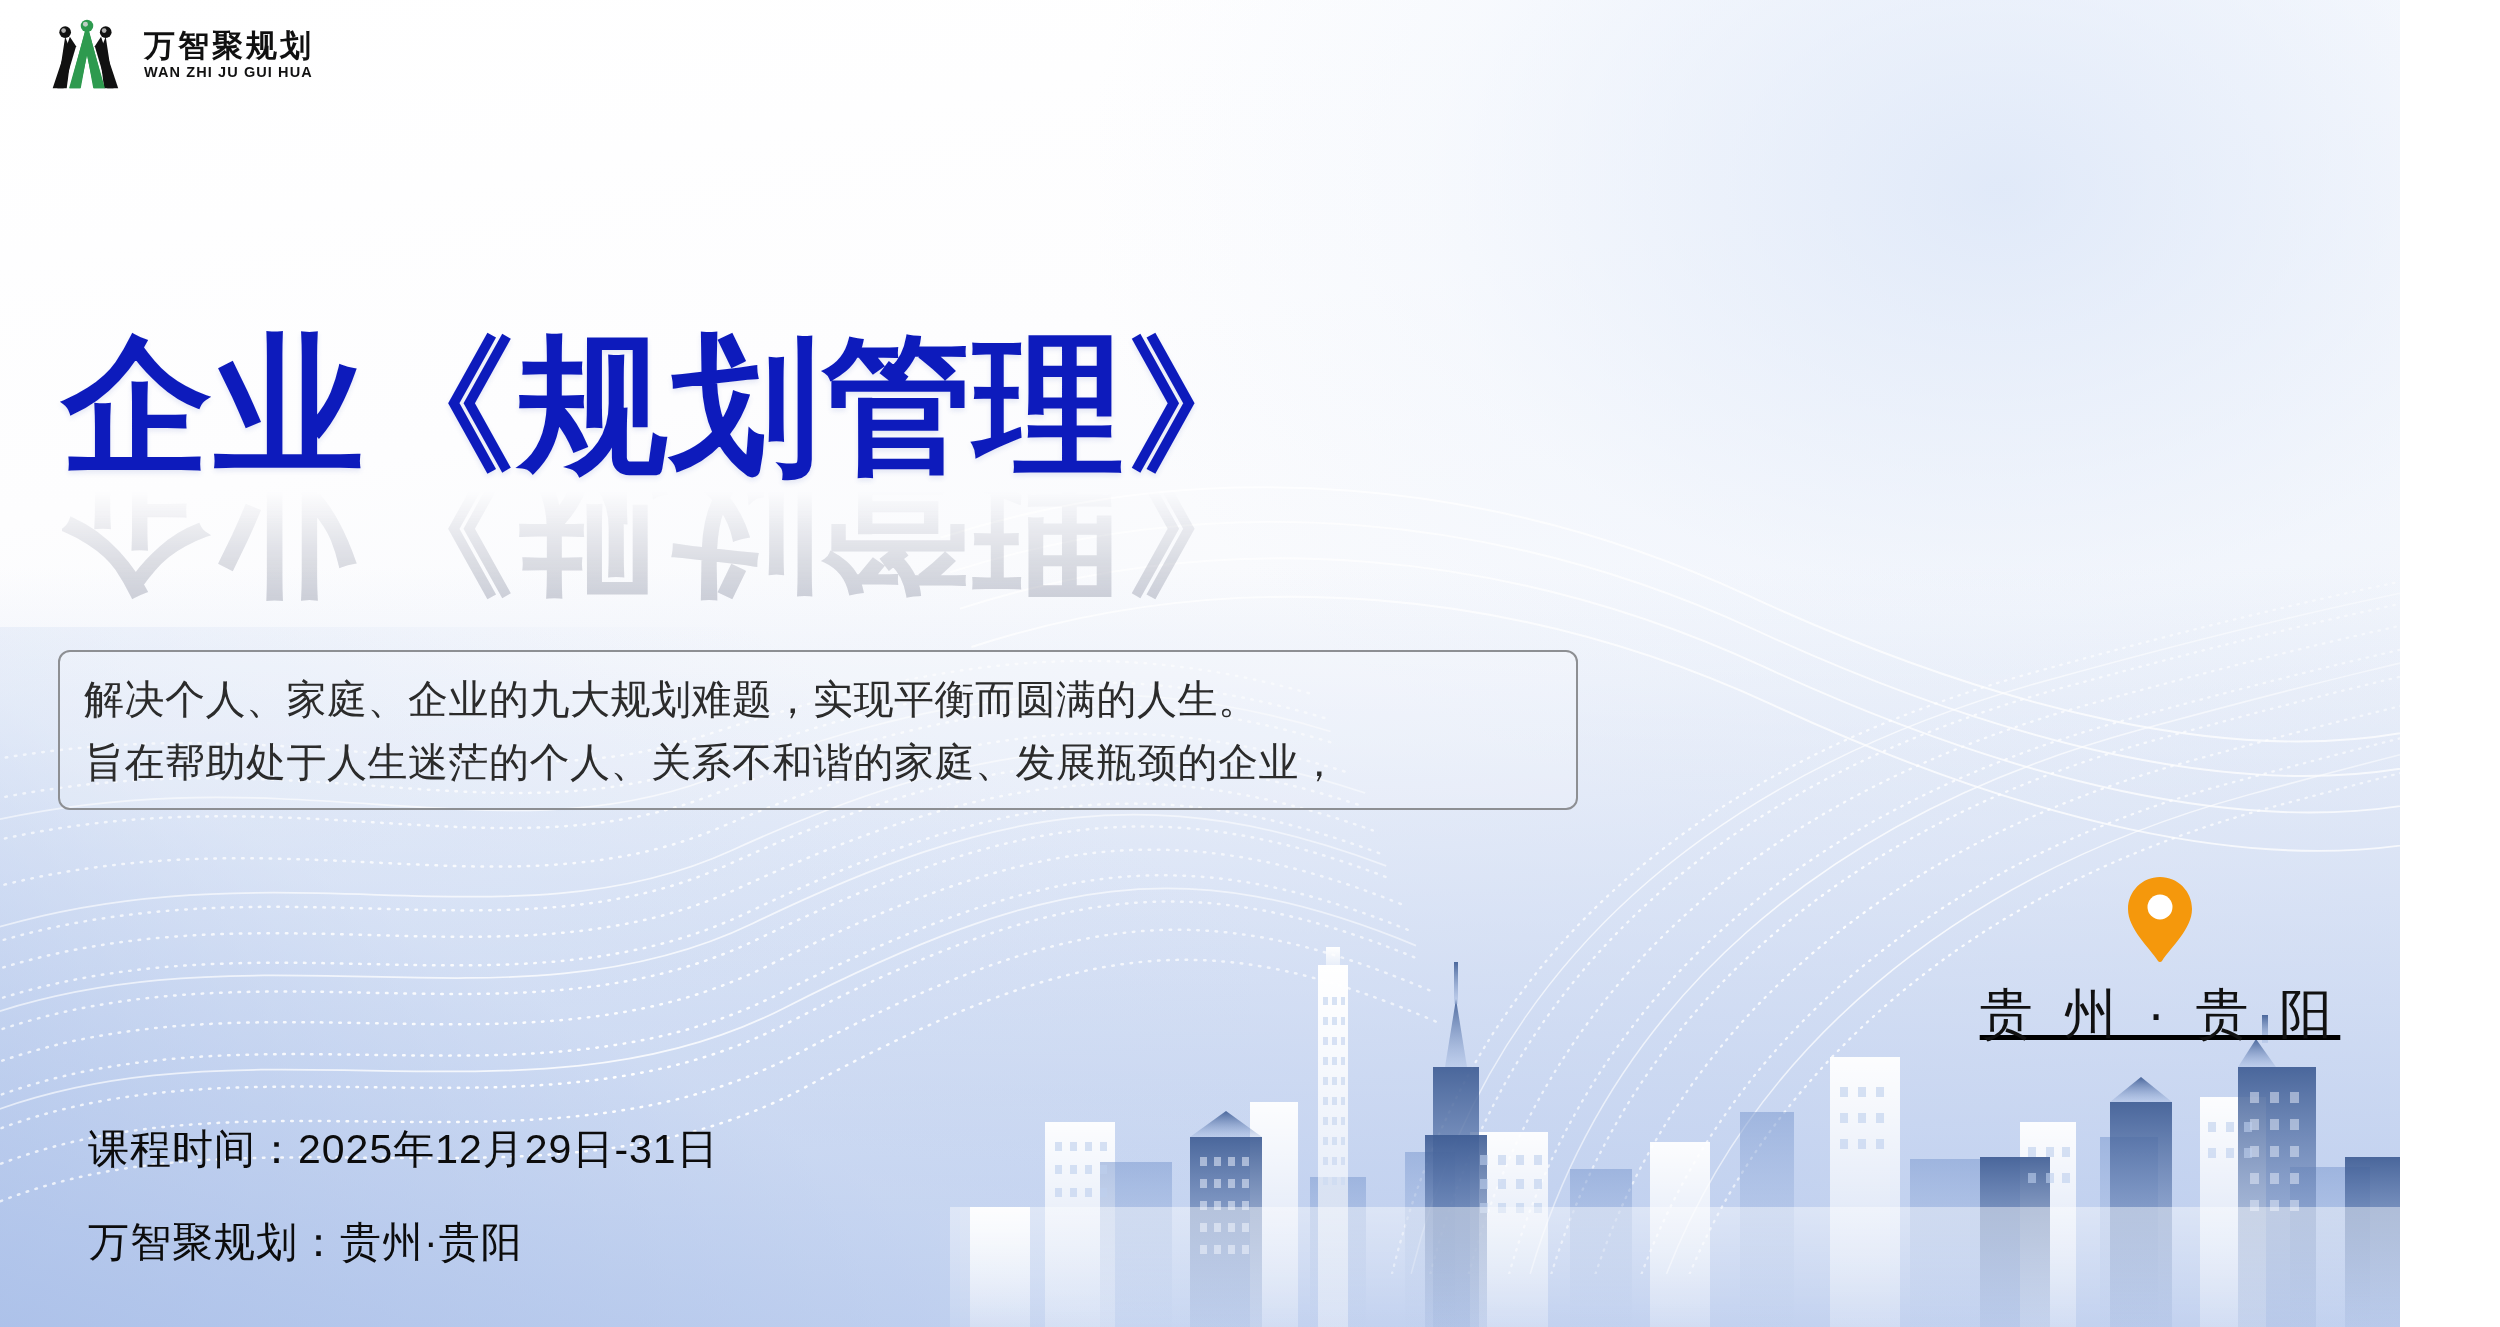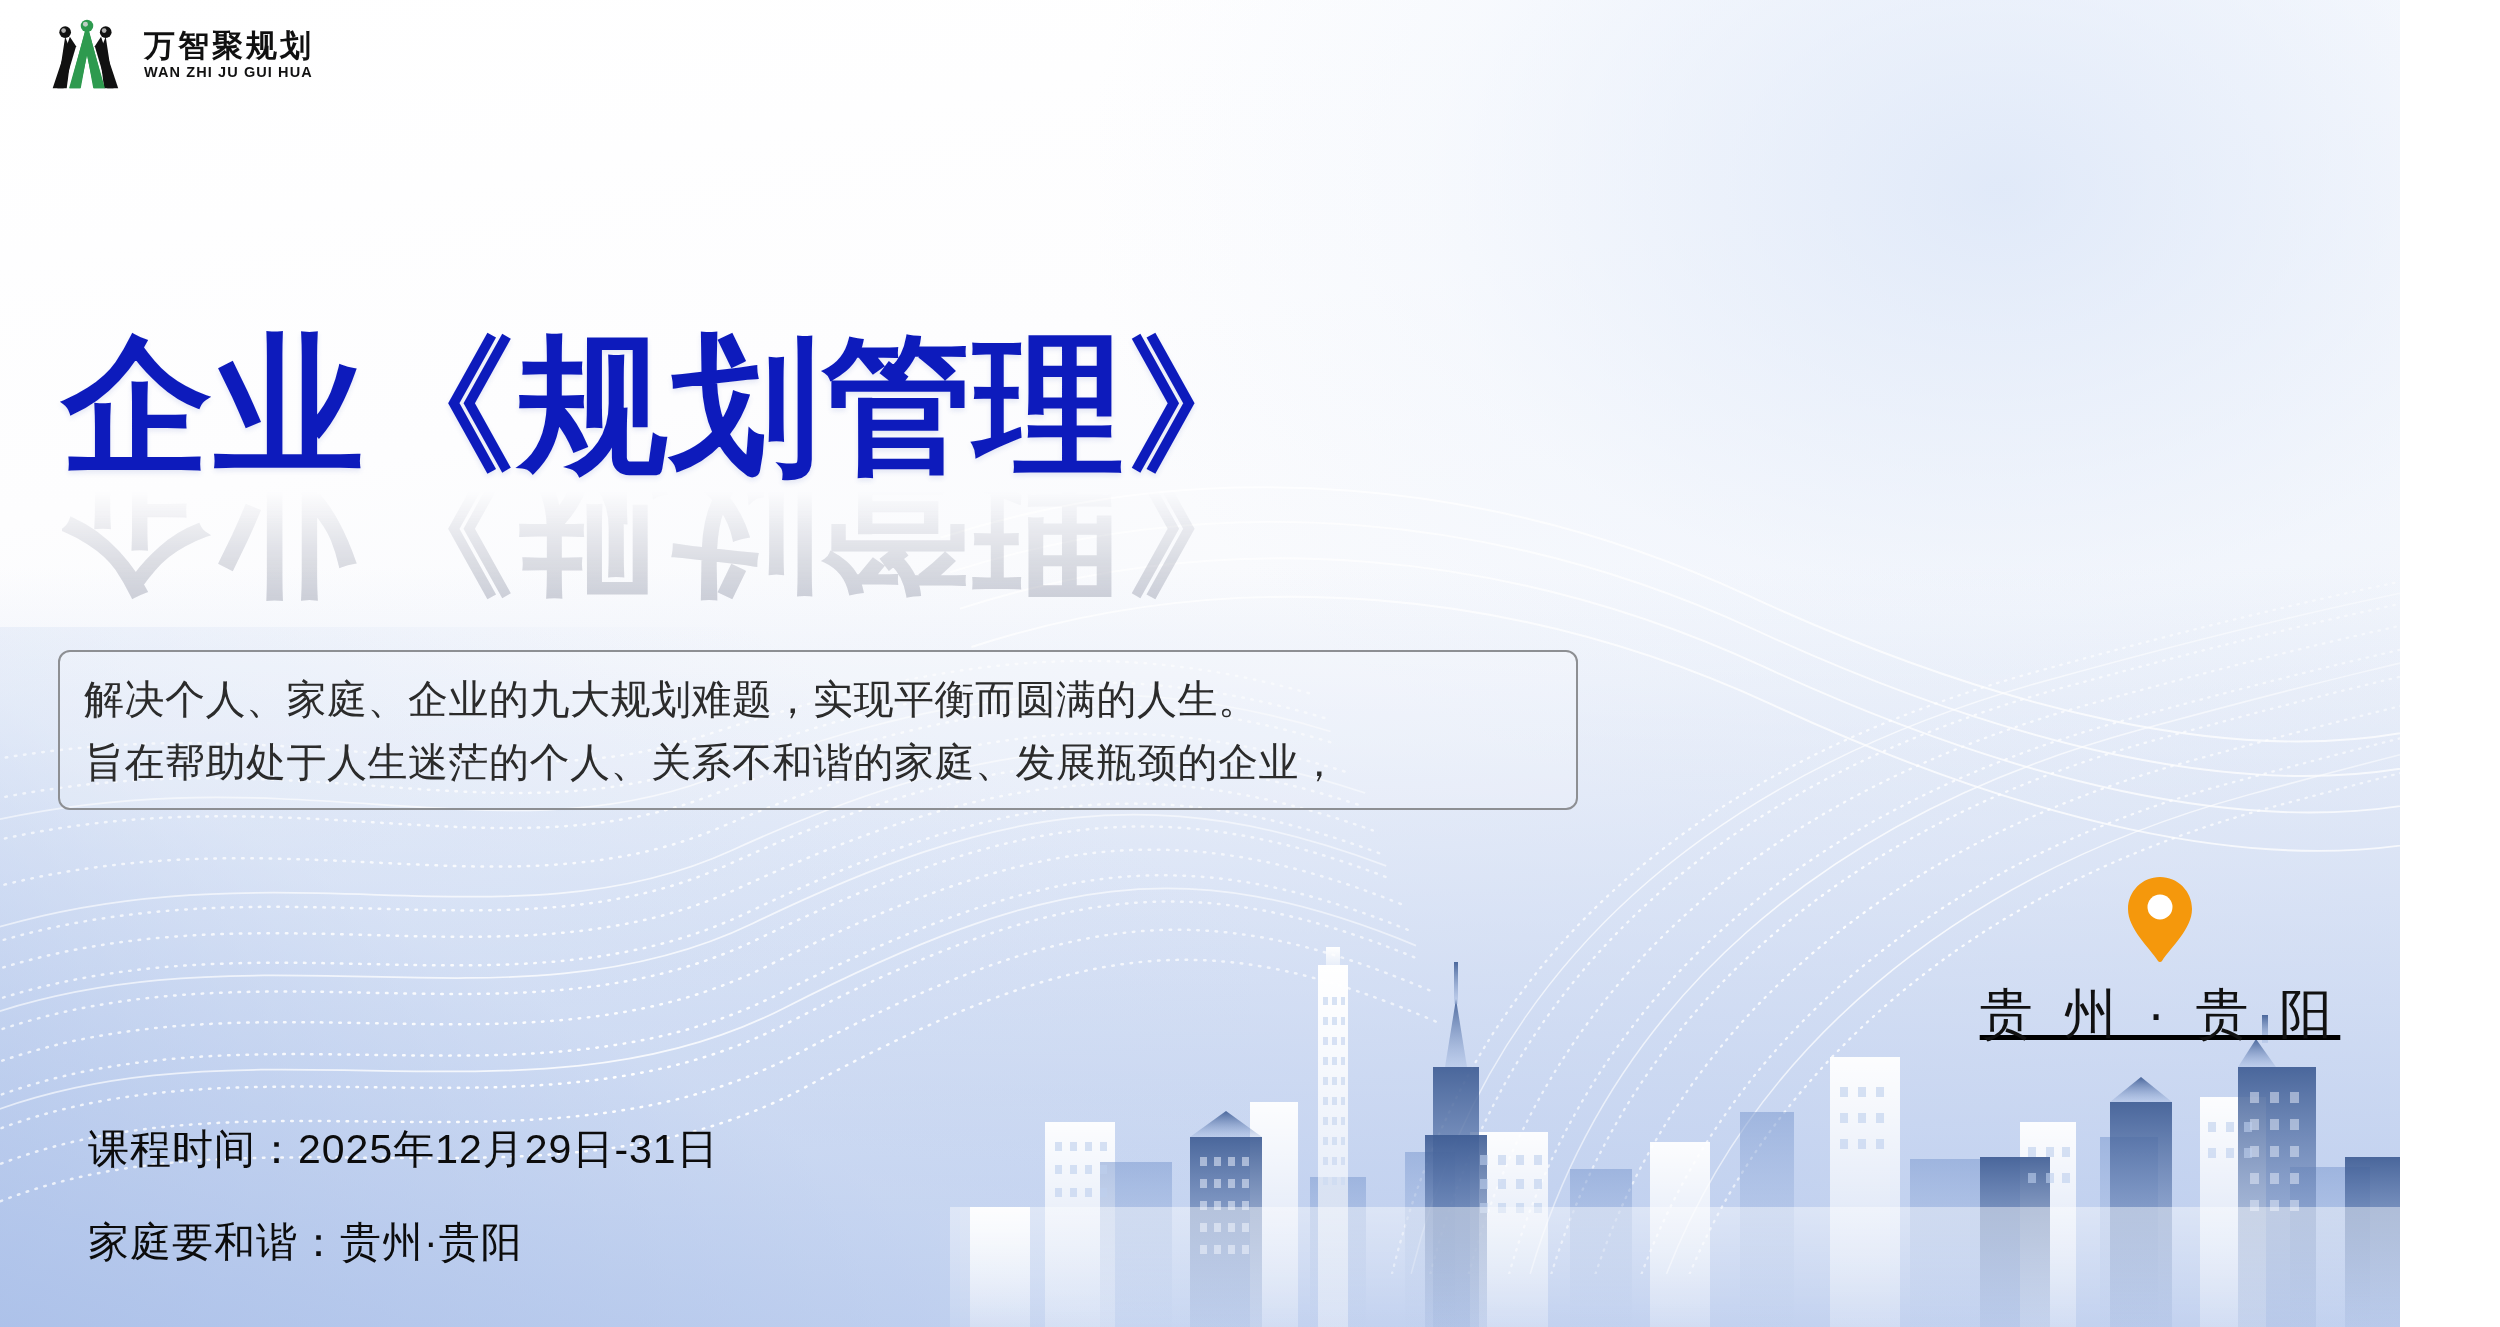--- a/index.html
+++ b/index.html
@@ -436,16 +436,16 @@
   <div class="loc-block">
     <svg class="loc-pin" width="66" height="88" viewBox="0 0 66 88">
       <path d="M33 2 C15.3 2 1 16.3 1 34 C1 54 22 72 31 86 a2.4 2.4 0 0 0 4 0 C44 72 65 54 65 34 C65 16.3 50.7 2 33 2 Z" fill="#f5980c"></path>
       <circle cx="33" cy="32" r="12.5" fill="#ffffff"></circle>
     </svg>
     <div class="loc-text">贵 州 · 贵 阳</div>
   </div>
 
   <div class="course-info">
     <div class="course-line">课程时间：2025年12月29日-31日</div>
-    <div class="course-line">家庭要和谐：贵州·贵阳</div>
+    <div class="course-line">万智聚规划：贵州·贵阳</div>
   </div>
 
 </div>
 
 </body></html>

